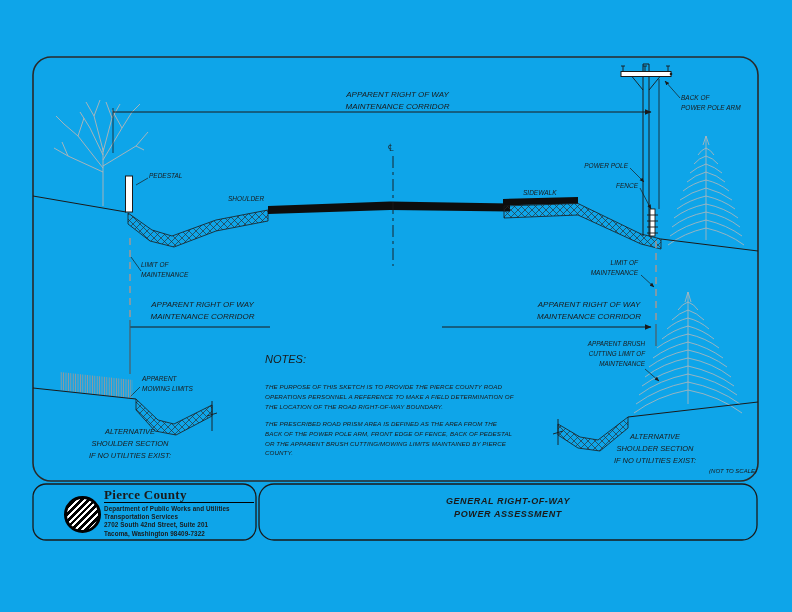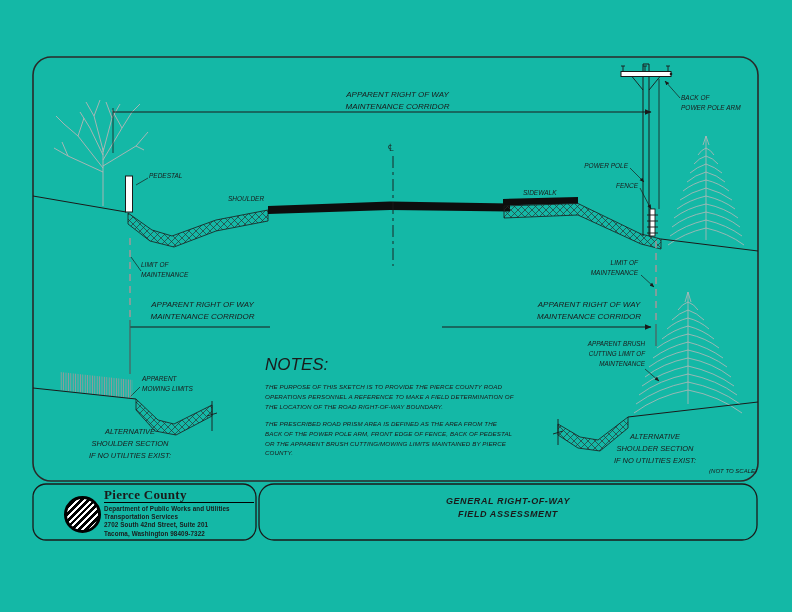--- a/index.html
+++ b/index.html
@@ -1,16 +1,16 @@
 <!DOCTYPE html>
 <html><head>
 <meta charset="utf-8">
 <style>
   html,body{margin:0;padding:0;background:#fff;}
-  #page{position:relative;width:792px;height:612px;background:#14b8a6;overflow:hidden;
+  #page{position:relative;width:792px;height:612px;background:#0ea5e9;overflow:hidden;
         font-family:"Liberation Sans",sans-serif;}
   svg{position:absolute;left:0;top:0;}
   .lbl{position:absolute;font-family:"Liberation Sans",sans-serif;font-style:italic;
        color:#1a1a1a;white-space:pre-line;line-height:1.6;}
   .c{text-align:center;}
   .r{text-align:right;}
   .notesbody{line-height:1.58;letter-spacing:.1px;}
   .agency{font-family:"Liberation Serif",serif;font-style:normal;font-weight:bold;}
   .addr{font-style:normal;font-weight:bold;line-height:1.3;letter-spacing:.1px;}
   .dtitle{font-weight:bold;letter-spacing:.6px;line-height:1.45;}
@@ -182,21 +182,21 @@
   <div class="lbl c" style="left:130px;top:299px;width:145px;font-size:8px;line-height:1.5;">APPARENT RIGHT OF WAY
 MAINTENANCE CORRIDOR</div>
 
   <div class="lbl c" style="left:519px;top:299px;width:140px;font-size:8px;line-height:1.5;">APPARENT RIGHT OF WAY
 MAINTENANCE CORRIDOR</div>
 
   <div class="lbl r" style="left:573px;top:339px;width:72px;font-size:6.3px;">APPARENT BRUSH
 CUTTING LIMIT OF
 MAINTENANCE</div>
 
-  <div class="lbl" style="left:265px;top:351px;font-size:17px;">NOTES:</div>
+  <div class="lbl" style="left:265px;top:351px;font-size:11px;">NOTES:</div>
 
   <div class="lbl notesbody" style="left:265px;top:382px;width:250px;font-size:6.2px;">THE PURPOSE OF THIS SKETCH IS TO PROVIDE THE PIERCE COUNTY ROAD
 OPERATIONS PERSONNEL A REFERENCE TO MAKE A FIELD DETERMINATION OF
 THE LOCATION OF THE ROAD RIGHT-OF-WAY BOUNDARY.</div>
 
   <div class="lbl notesbody" style="left:265px;top:419px;width:250px;font-size:6.2px;">THE PRESCRIBED ROAD PRISM AREA IS DEFINED AS THE AREA FROM THE
 BACK OF THE POWER POLE ARM, FRONT EDGE OF FENCE, BACK OF PEDESTAL
 OR THE APPARENT BRUSH CUTTING/MOWING LIMITS MAINTAINED BY PIERCE
 COUNTY.</div>
 
@@ -215,15 +215,15 @@
 
   <div class="logo"></div>
   <div class="lbl agency" style="left:104px;top:485px;font-size:13px;letter-spacing:.3px;">Pierce County</div>
   <div class="uline"></div>
   <div class="lbl addr" style="left:104px;top:505px;width:150px;font-size:6.3px;">Department of Public Works and Utilities
 Transportation Services
 2702 South 42nd Street, Suite 201
 Tacoma, Washington  98409-7322</div>
 
   <div class="lbl c dtitle" style="left:259px;top:495px;width:498px;font-size:9px;">GENERAL RIGHT-OF-WAY
-FIELD ASSESSMENT</div>
+POWER ASSESSMENT</div>
 
 </div>
 
 </body></html>

